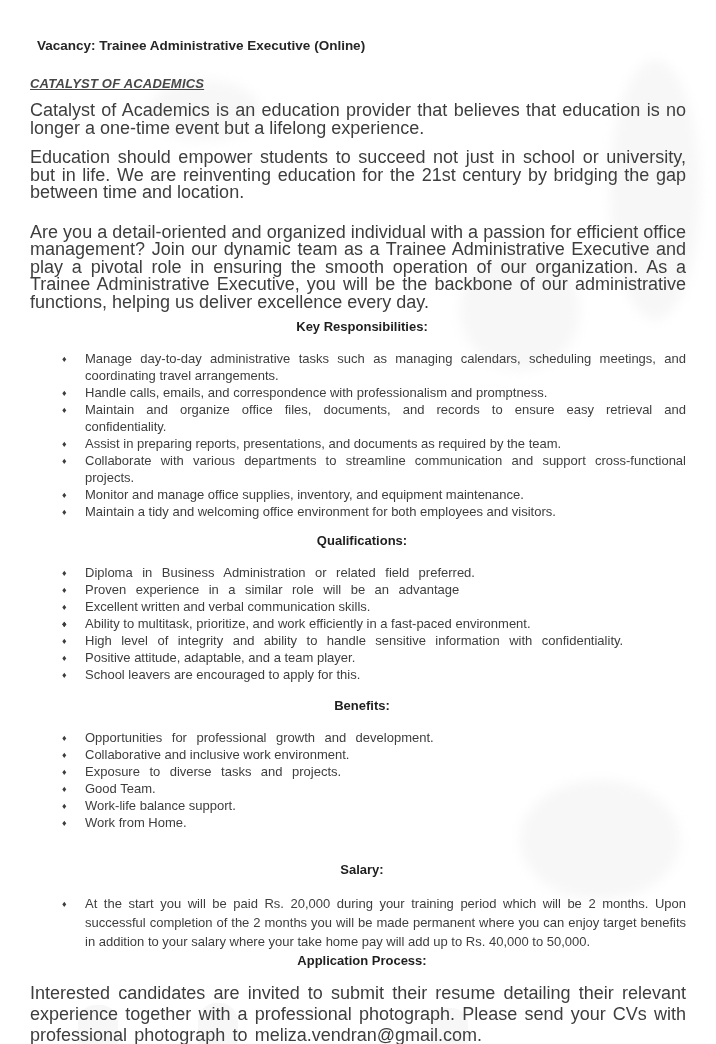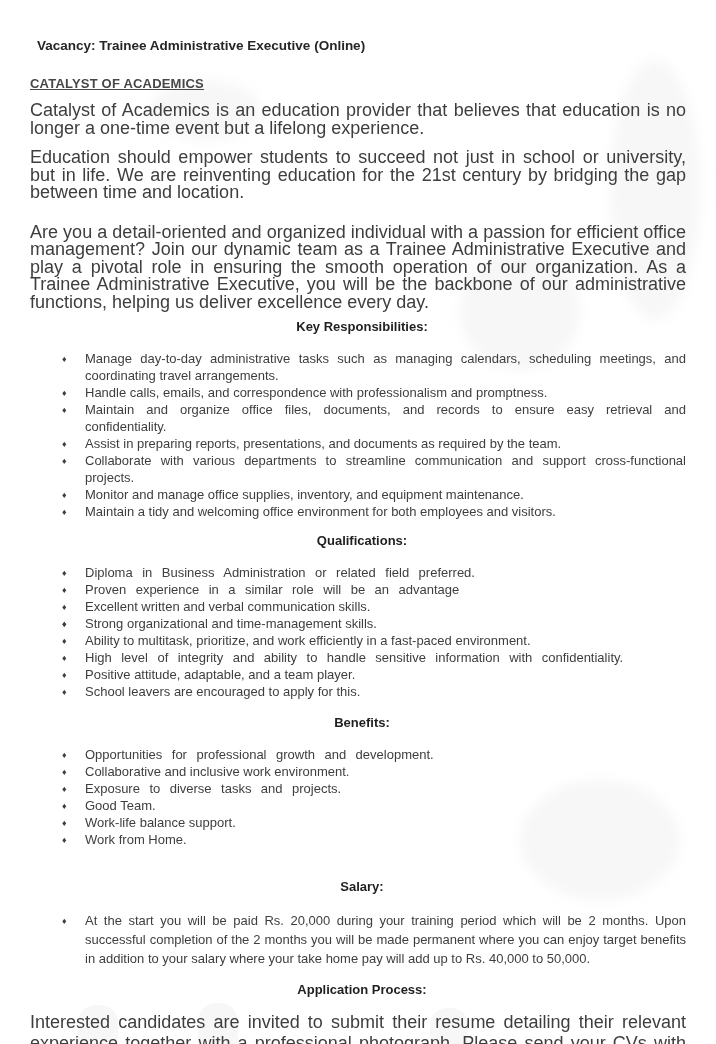--- a/index.html
+++ b/index.html
@@ -36,20 +36,21 @@
   .vacancy-title, .vacancy-subtitle {
     font-weight: bold;
     color: #262626;
     font-size: 13.5px;
     line-height: 17px;
     margin-left: 7px;
   }
   .vacancy-title { margin-bottom: 9px; }
   .company-heading {
     margin-top: 21px;
+    font-style: italic;
     text-decoration: underline;
     color: #474747;
     font-size: 13px;
     line-height: 17px;
     font-weight: bold;
     letter-spacing: 0.2px;
   }
   .para {
     font-size: 18px;
     line-height: 17.5px;
@@ -63,21 +64,21 @@
     color: #1f1f1f;
     font-size: 13px;
     line-height: 17px;
     margin-left: 8px;
     text-align: center;
   }
   .h-kr { margin-top: 7px; }
   .h-qual { margin-top: 12px; }
   .h-ben { margin-top: 14px; }
   .h-sal { margin-top: 30px; }
-  .h-app { margin-top: 13px; }
+  .h-app { margin-top: 1px; }
   ul.bullet-list {
     list-style: none;
     margin: 15px 0 0 0;
     padding: 0 0 0 32px;
   }
   ul.bullet-list li {
     position: relative;
     padding-left: 23px;
     font-size: 13px;
     line-height: 17px;
@@ -135,21 +136,21 @@
     <li><span class="bullet">♦</span><span>Monitor and manage office supplies, inventory, and equipment maintenance.</span></li>
     <li><span class="bullet">♦</span><span>Maintain a tidy and welcoming office environment for both employees and visitors.</span></li>
   </ul>
 
   <p class="section-heading h-qual">Qualifications:</p>
   <ul class="bullet-list">
     <li class="spread-lg"><span class="bullet">♦</span><span>Diploma in Business Administration or related field preferred.</span></li>
     <li class="spread-lg"><span class="bullet">♦</span><span>Proven experience in a similar role will be an advantage</span></li>
     <li><span class="bullet">♦</span><span>Excellent written and verbal communication skills.</span></li>
     <li><span class="bullet">♦</span></li>
-    <li><span class="bullet">♦</span><span>Strong organizational and time-management skills.</span></li>
+    <li><span class="bullet">♦</span></li>
     <li><span class="bullet">♦</span><span>Ability to multitask, prioritize, and work efficiently in a fast-paced environment.</span></li>
     <li class="spread-lg"><span class="bullet">♦</span><span>High level of integrity and ability to handle sensitive information with confidentiality.</span></li>
     <li><span class="bullet">♦</span><span>Positive attitude, adaptable, and a team player.</span></li>
     <li><span class="bullet">♦</span><span>School leavers are encouraged to apply for this.</span></li>
   </ul>
 
   <p class="section-heading h-ben">Benefits:</p>
   <ul class="bullet-list">
     <li class="spread-lg"><span class="bullet">♦</span><span>Opportunities for professional growth and development.</span></li>
     <li><span class="bullet">♦</span><span>Collaborative and inclusive work environment.</span></li>

